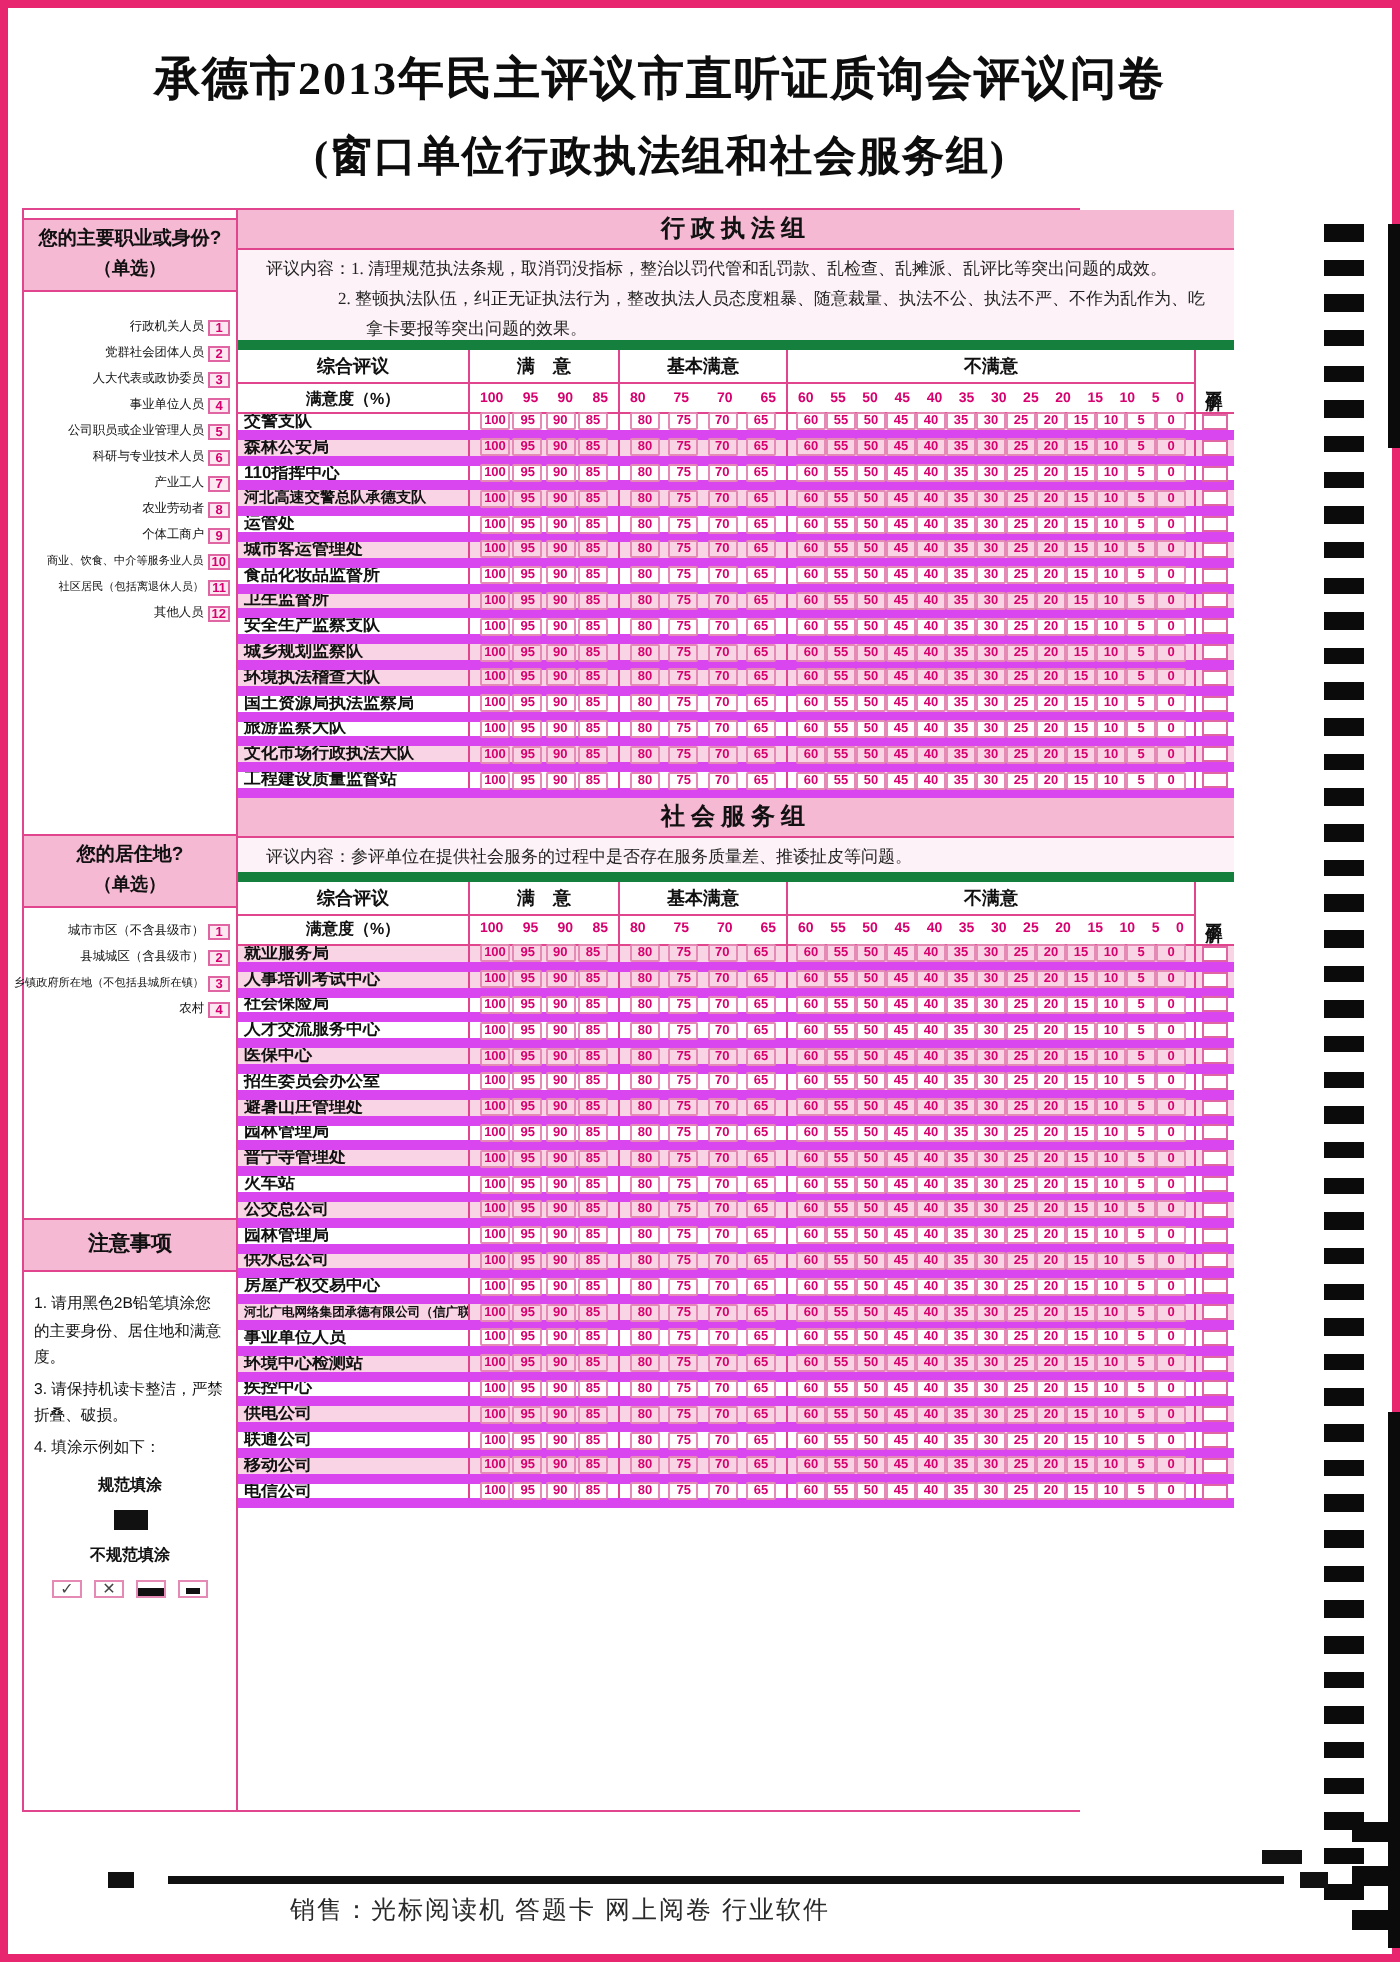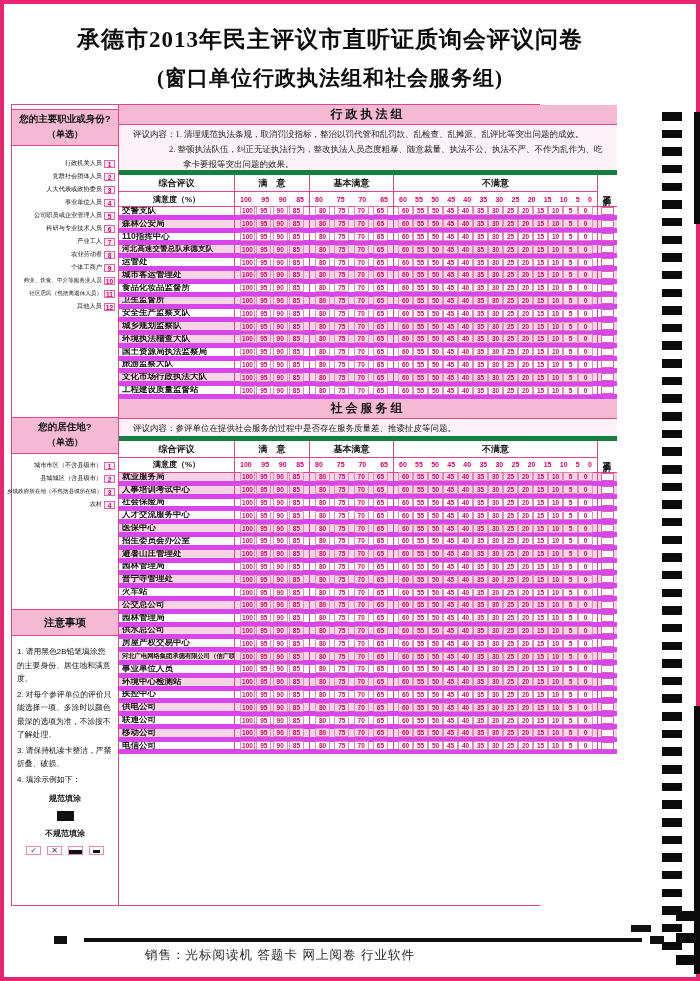--- a/index.html
+++ b/index.html
@@ -186,21 +186,20 @@
         </div>
         <div class="opt-row">
           <span class="opt-label">农村</span>
           <span class="opt-box">4</span>
         </div>
       </div>
 
     <div class="sb-h" id="notes-h">注意事项</div>
     <div id="notes-b">
       <div class="note-item">1. 请用黑色2B铅笔填涂您的主要身份、居住地和满意度。</div>
-      <div class="note-item">2. 对每个参评单位的评价只能选择一项。多涂时以颜色最深的选项为准，不涂按不了解处理。</div>
       <div class="note-item">3. 请保持机读卡整洁，严禁折叠、破损。</div>
       <div class="note-item">4. 填涂示例如下：</div>
       <div class="ex-label">规范填涂</div>
       <div class="ex-black"></div>
       <div class="ex-label">不规范填涂</div>
       <div class="ex-row">
         <span class="ex-box">✓</span>
         <span class="ex-box">✕</span>
         <span class="ex-box ex-half"></span>
         <span class="ex-box ex-dash"></span>

